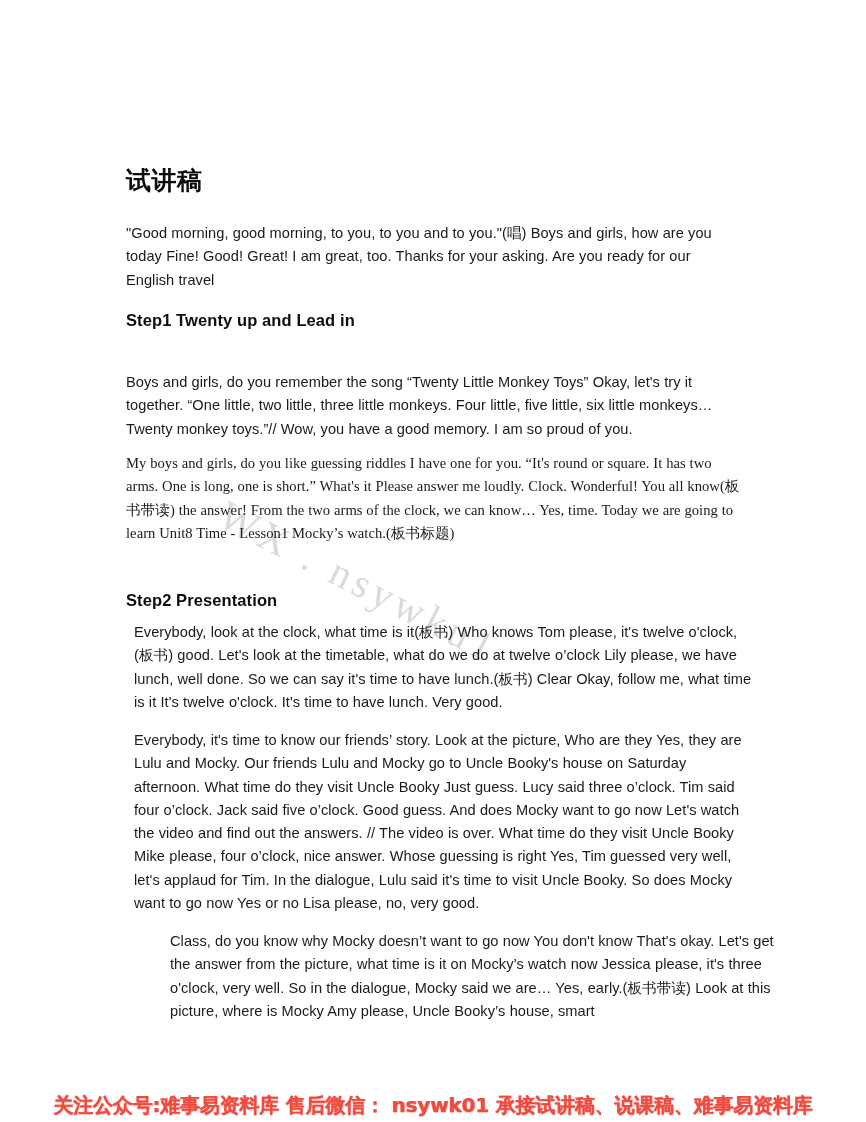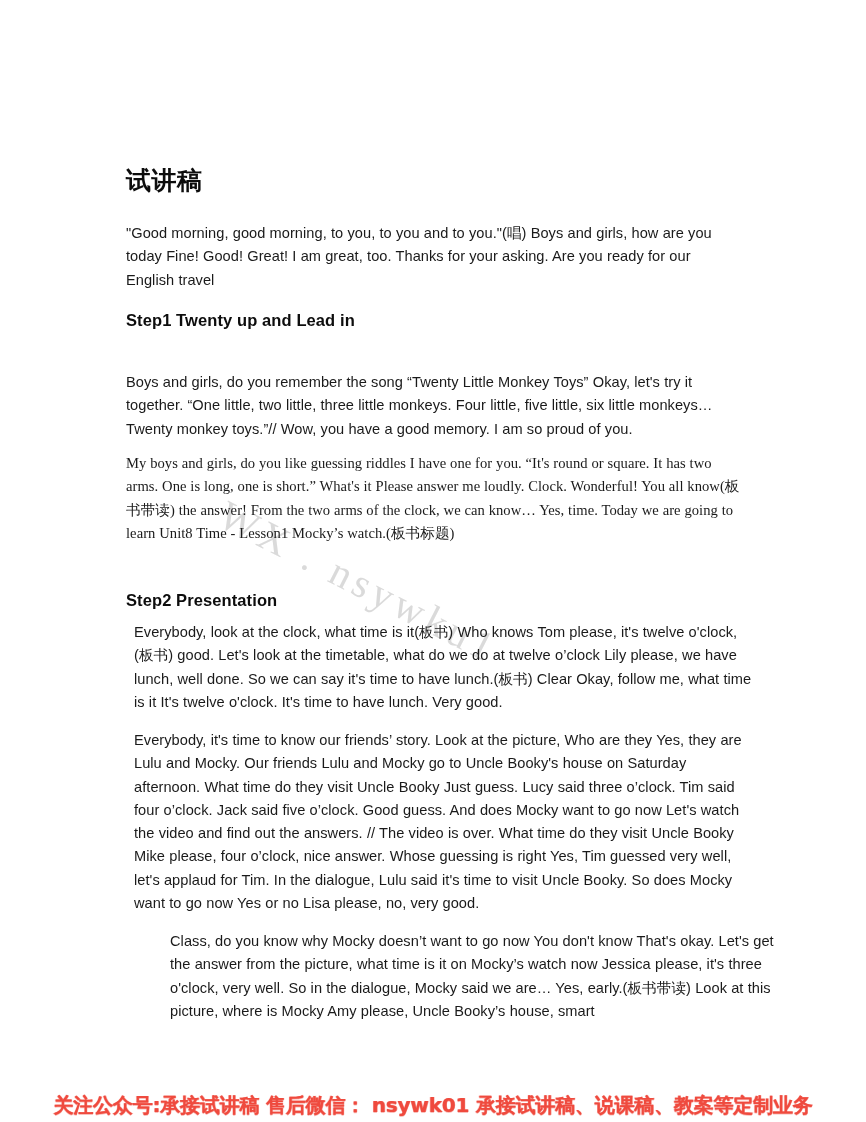--- a/index.html
+++ b/index.html
@@ -175,16 +175,16 @@
       <p class="para">Everybody, it's time to know our friends’ story. Look at the picture, Who are they Yes, they are Lulu and Mocky. Our friends Lulu and Mocky go to Uncle Booky's house on Saturday afternoon. What time do they visit Uncle Booky Just guess. Lucy said three o’clock. Tim said four o’clock. Jack said five o’clock. Good guess. And does Mocky want to go now Let's watch the video and find out the answers. // The video is over. What time do they visit Uncle Booky Mike please, four o’clock, nice answer. Whose guessing is right Yes, Tim guessed very well, let's applaud for Tim. In the dialogue, Lulu said it's time to visit Uncle Booky. So does Mocky want to go now Yes or no Lisa please, no, very good.</p>
     </div>
 
     <div id="blk-class">
       <p class="para">Class, do you know why Mocky doesn’t want to go now You don't know That's okay. Let's get the answer from the picture, what time is it on Mocky’s watch now Jessica please, it's three o'clock, very well. So in the dialogue, Mocky said we are… Yes, early.(板书带读) Look at this picture, where is Mocky Amy please, Uncle Booky’s house, smart</p>
     </div>
 
   </div>
 
   <div id="footer-banner">
-    <span id="footer-text">关注公众号:承接试讲稿  售后微信： nsywk01  承接试讲稿、说课稿、教案等定制业务</span>
+    <span id="footer-text">关注公众号:难事易资料库  售后微信： nsywk01  承接试讲稿、说课稿、难事易资料库</span>
   </div>
 
 </div>
 
 </body></html>

